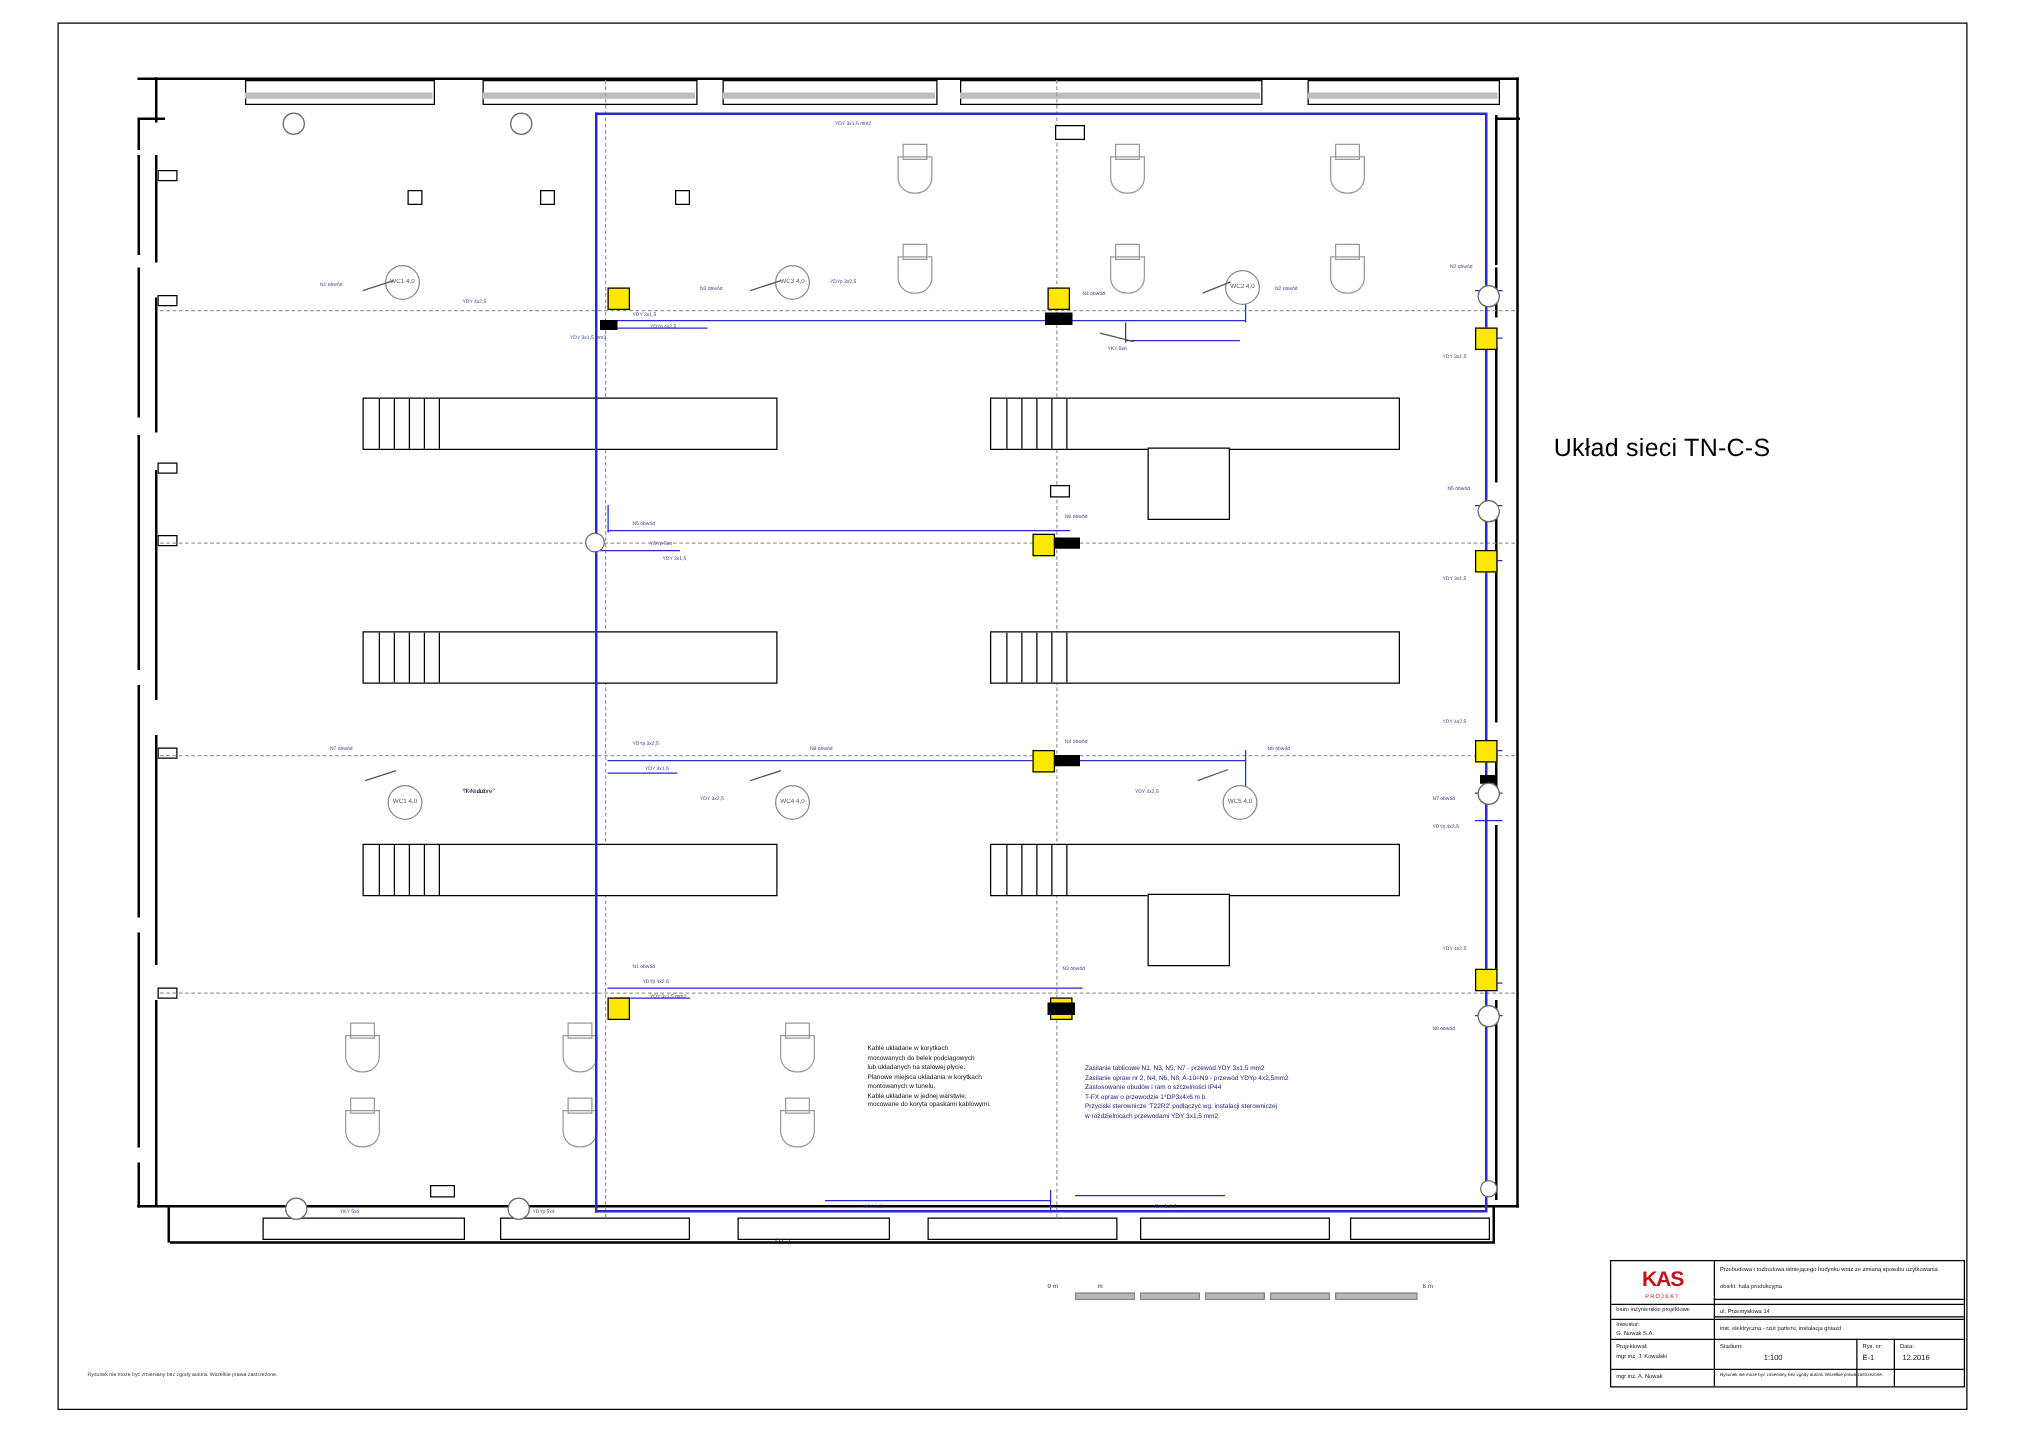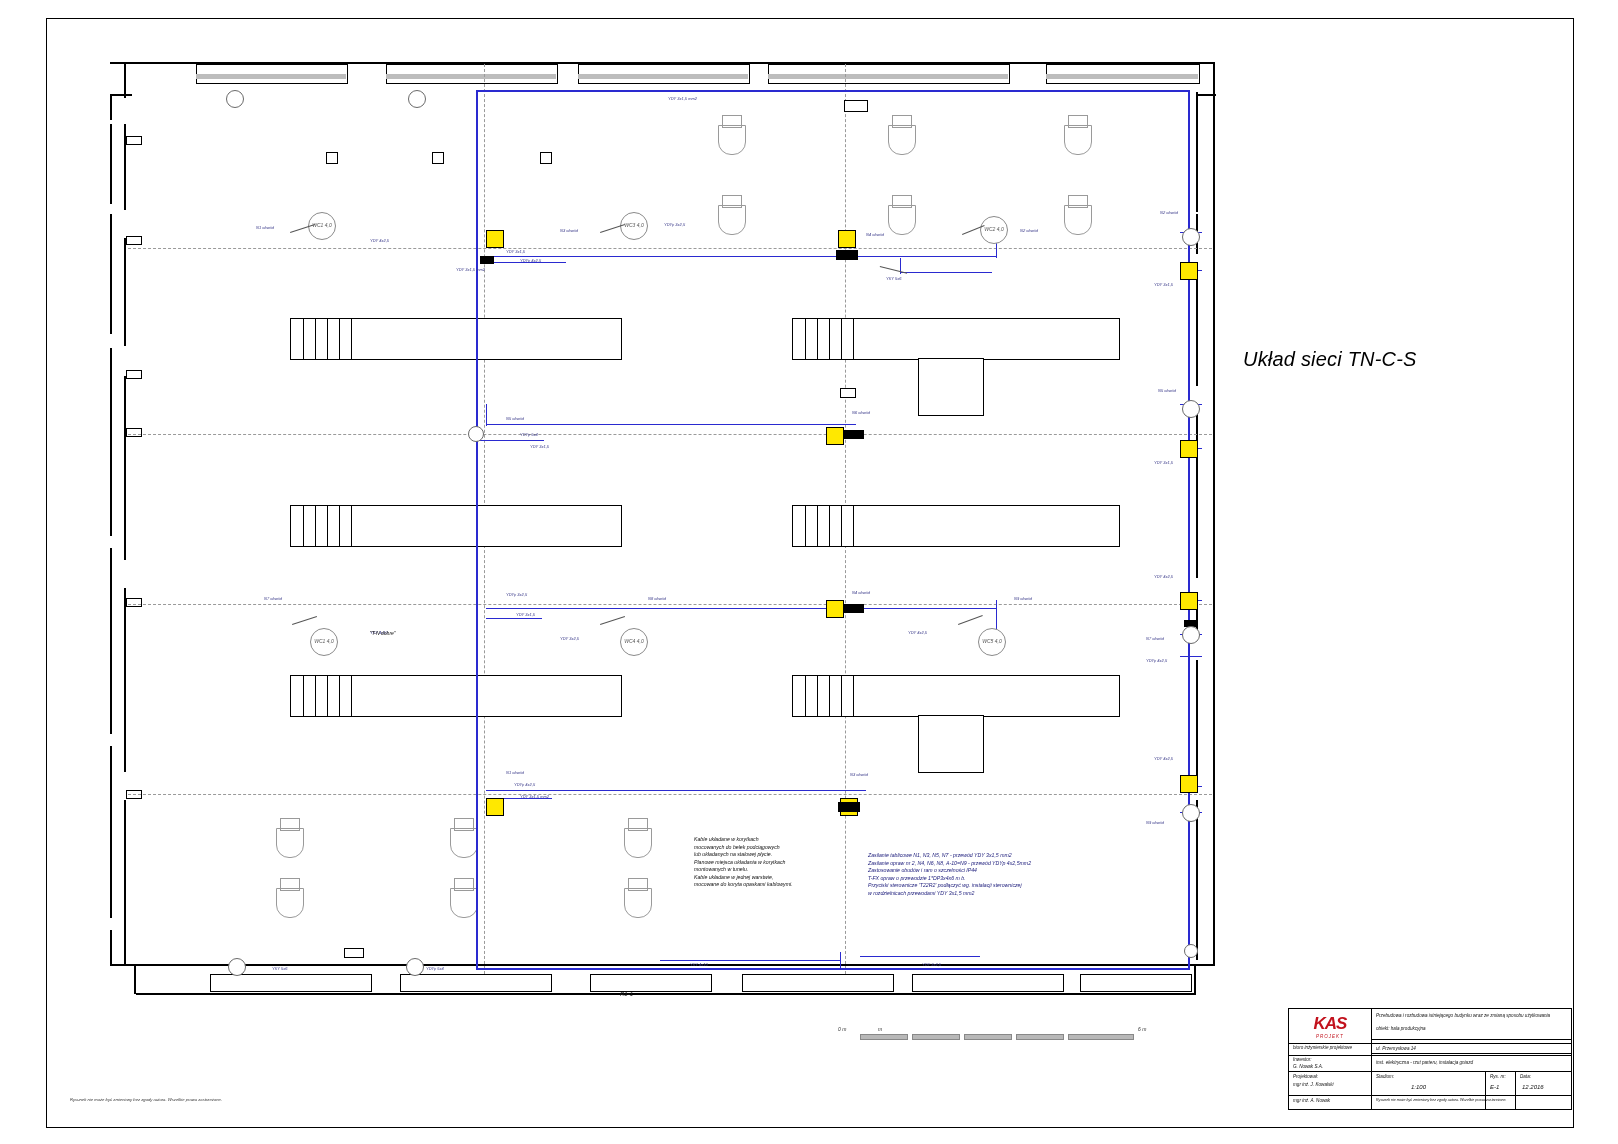--- a/index.html
+++ b/index.html
@@ -1,17 +1,17 @@
 <!DOCTYPE html>
 <html><head>
 <meta charset="utf-8">
 <style>
   html,body{margin:0;padding:0;background:#ffffff;}
   body{width:1618px;height:1144px;font-family:"Liberation Sans",sans-serif;color:#000;}
-  #sheet{position:relative;width:1618px;height:1144px;overflow:hidden;background:#fff;font-style:italic;}
+  #sheet{position:relative;width:1618px;height:1144px;overflow:hidden;background:#fff;}
   .frame{position:absolute;border:1px solid #000;}
   .outer-frame{left:46px;top:18px;width:1526px;height:1108px;}
   .wallline{position:absolute;background:#000;}
   .grid-block{position:absolute;border:1px solid #000;background:#fff;}
   .grid-block .seg{position:absolute;top:0;bottom:0;width:1px;background:#000;}
   .dash-h{position:absolute;border-top:1px dashed #9a9a9a;height:0;}
   .dash-v{position:absolute;border-left:1px dashed #9a9a9a;width:0;}
   .blue{position:absolute;background:#2a2ad0;}
   .blue-h{height:1px;}
   .blue-v{width:1px;}

